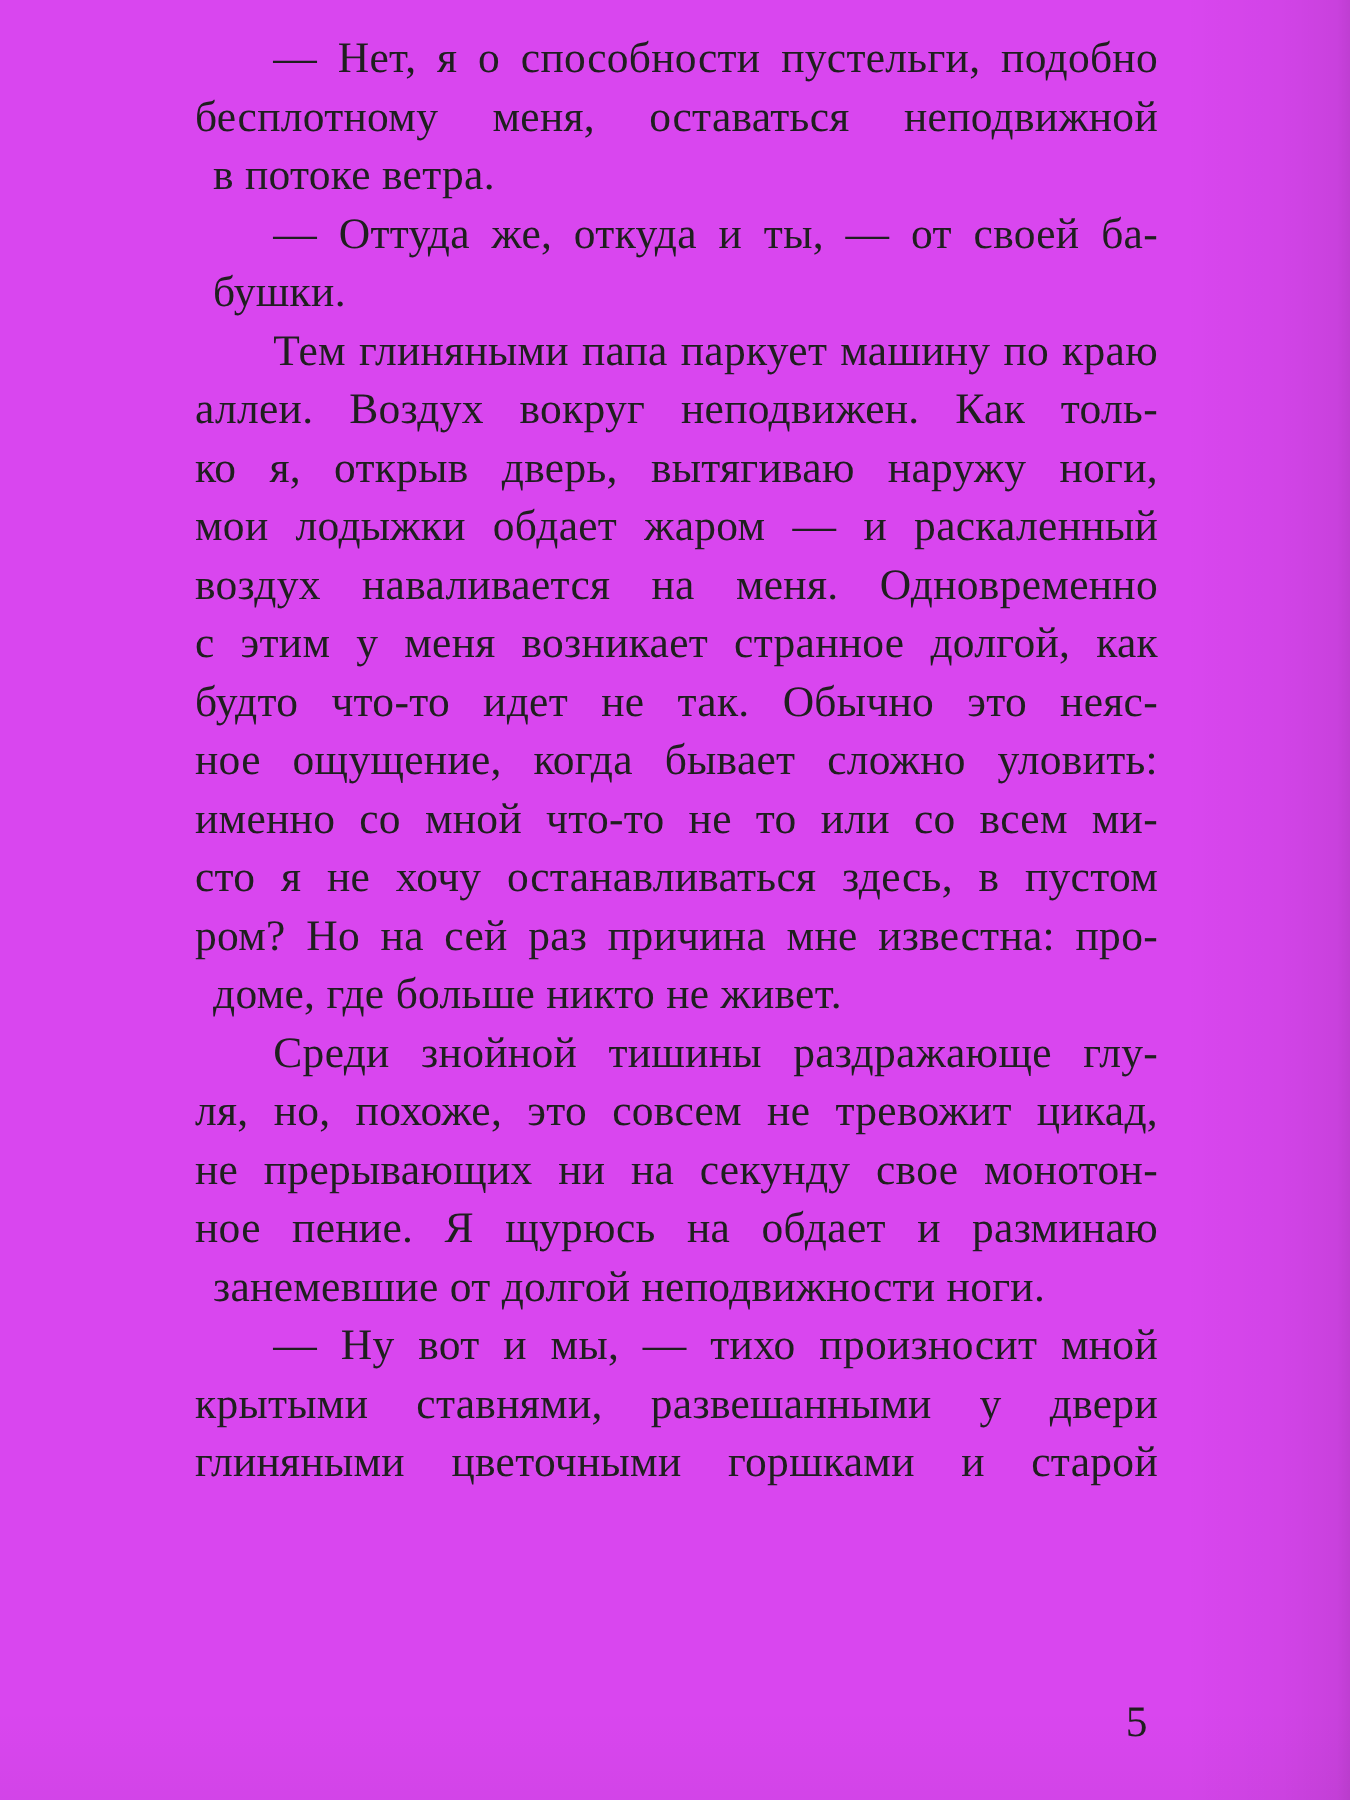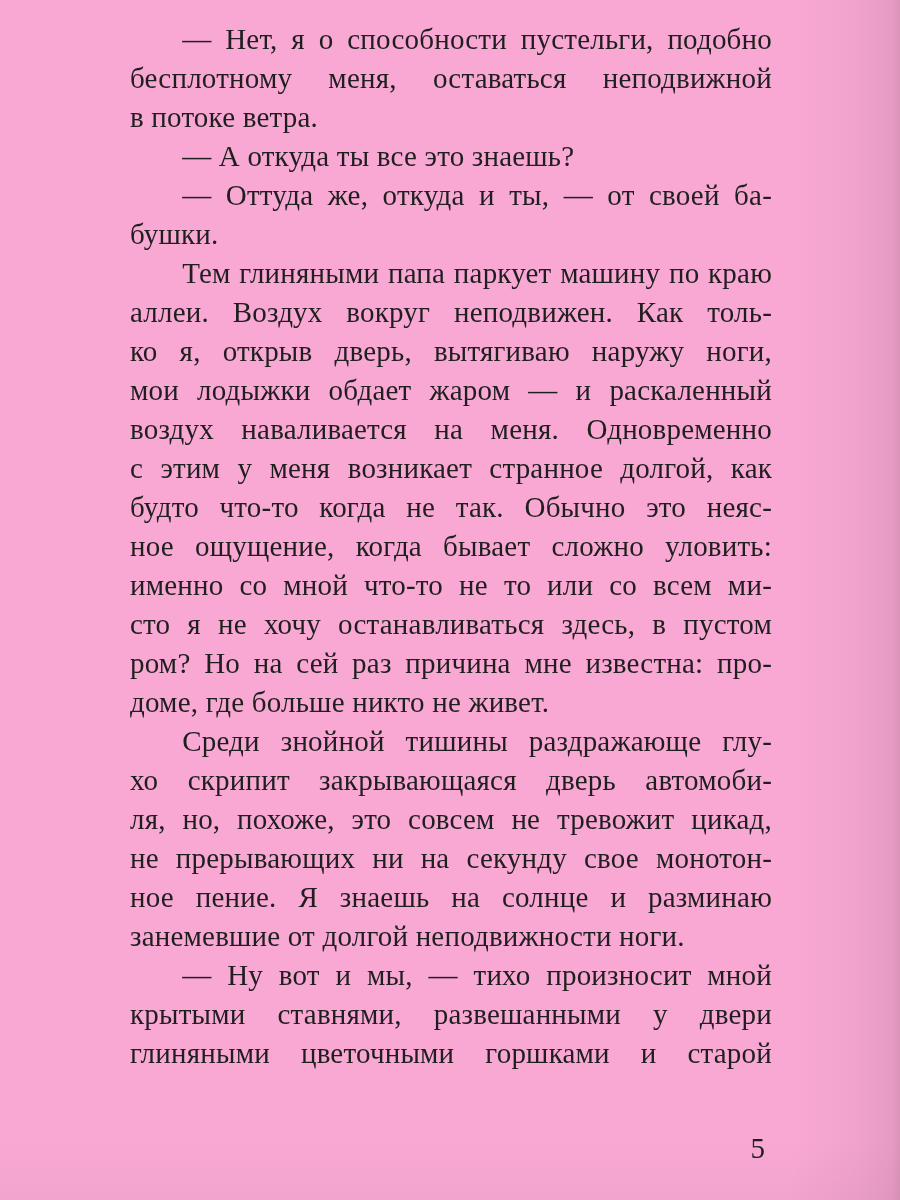--- a/index.html
+++ b/index.html
@@ -10,21 +10,21 @@
     width: 900px;
     height: 1200px;
     background: #ffffff;
     font-family: "Liberation Serif", "DejaVu Serif", serif;
     position: relative;
     overflow: hidden;
   }
   .page {
     position: absolute;
     inset: 0;
-    background: #f9a8d4;
+    background: #d946ef;
   }
   
   .page::after {
     content: "";
     position: absolute;
     top: 0;
     right: 0;
     width: 110px;
     height: 100%;
     background: linear-gradient(to right,
@@ -61,66 +61,63 @@
   }
   .line {
     text-align: justify;
     text-align-last: justify;
   }
   .line.first {
     text-indent: 1.8em;
   }
   .line.endline {
     text-align-last: left;
+    margin-left: 12px;
   }
   .page-number {
     position: absolute;
     top: 1132px;
     right: 135px;
     font-size: 29px;
     color: #1f1f1f;
   }
 </style>
 </head>
 <body>
 
 <div class="page">
   <div class="text-block">
       <div class="paragraph">
         <div class="line first">— Нет, я о способности пустельги, подобно</div>
         <div class="line">бесплотному меня, оставаться неподвижной</div>
         <div class="line endline">в потоке ветра.</div>
       </div>
       <div class="paragraph">
-        <div class="line first endline">— А откуда ты все это знаешь?</div>
-      </div>
-      <div class="paragraph">
         <div class="line first">— Оттуда же, откуда и ты, — от своей ба-</div>
         <div class="line endline">бушки.</div>
       </div>
       <div class="paragraph">
         <div class="line first">Тем глиняными папа паркует машину по краю</div>
         <div class="line">аллеи. Воздух вокруг неподвижен. Как толь-</div>
         <div class="line">ко я, открыв дверь, вытягиваю наружу ноги,</div>
         <div class="line">мои лодыжки обдает жаром — и раскаленный</div>
         <div class="line">воздух наваливается на меня. Одновременно</div>
         <div class="line">с этим у меня возникает странное долгой, как</div>
-        <div class="line">будто что-то когда не так. Обычно это неяс-</div>
+        <div class="line">будто что-то идет не так. Обычно это неяс-</div>
         <div class="line">ное ощущение, когда бывает сложно уловить:</div>
         <div class="line">именно со мной что-то не то или со всем ми-</div>
         <div class="line">сто я не хочу останавливаться здесь, в пустом</div>
         <div class="line">ром? Но на сей раз причина мне известна: про-</div>
         <div class="line endline">доме, где больше никто не живет.</div>
       </div>
       <div class="paragraph">
         <div class="line first">Среди знойной тишины раздражающе глу-</div>
-        <div class="line">хо скрипит закрывающаяся дверь автомоби-</div>
         <div class="line">ля, но, похоже, это совсем не тревожит цикад,</div>
         <div class="line">не прерывающих ни на секунду свое монотон-</div>
-        <div class="line">ное пение. Я знаешь на солнце и разминаю</div>
+        <div class="line">ное пение. Я щурюсь на обдает и разминаю</div>
         <div class="line endline">занемевшие от долгой неподвижности ноги.</div>
       </div>
       <div class="paragraph">
         <div class="line first">— Ну вот и мы, — тихо произносит мной</div>
         <div class="line">крытыми ставнями, развешанными у двери</div>
         <div class="line">глиняными цветочными горшками и старой</div>
       </div>
     </div>
   <div class="page-number">5</div>
 </div>

